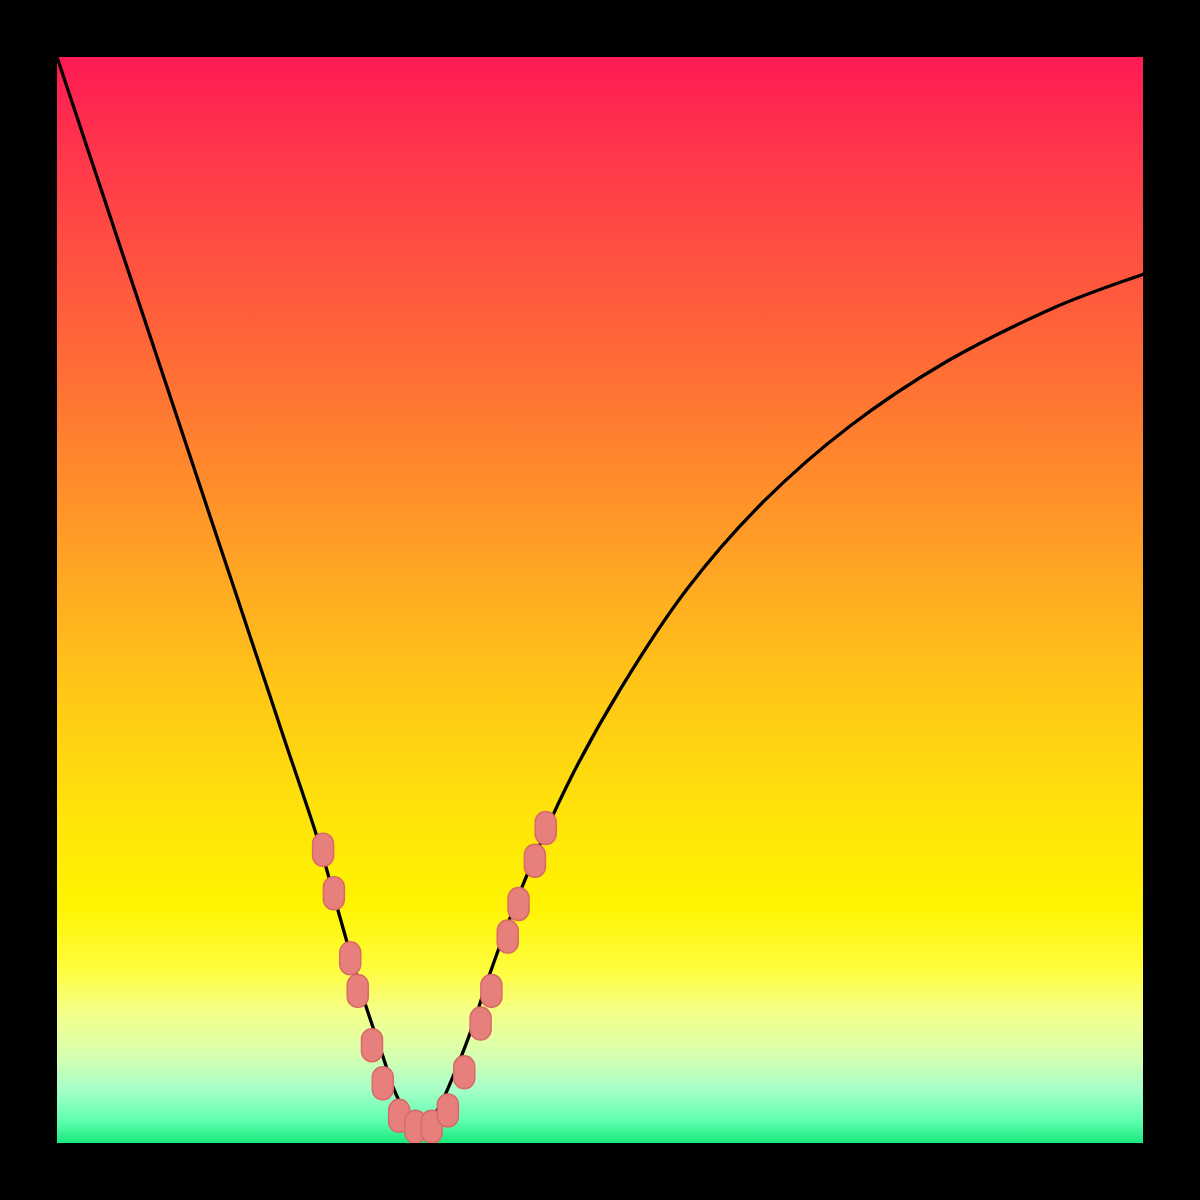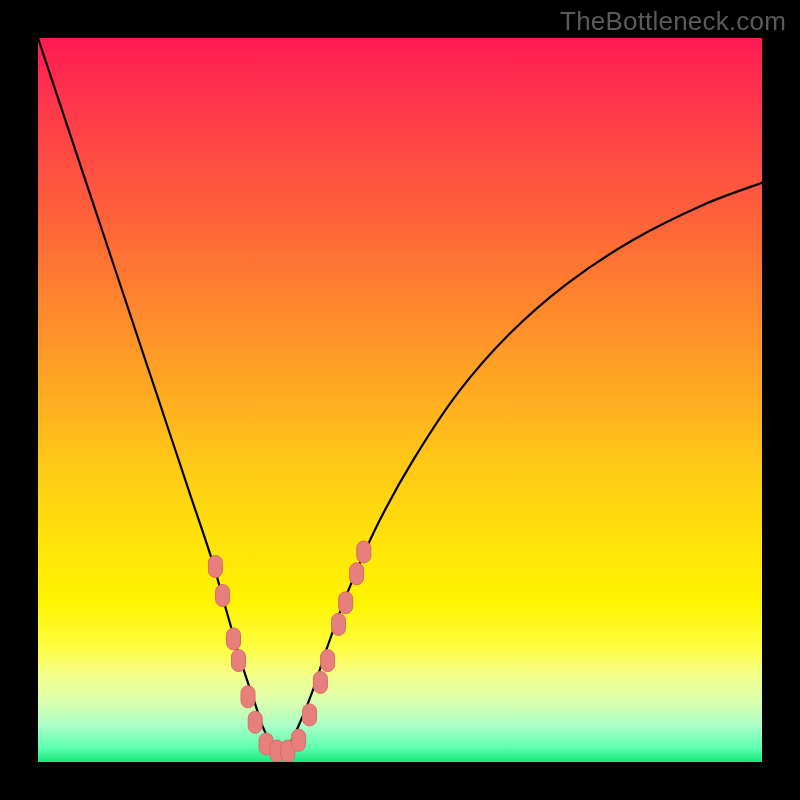--- a/index.html
+++ b/index.html
@@ -57,21 +57,20 @@
     top: 0;
     left: 0;
     width: 724px;
     height: 724px;
   }
 </style>
 </head>
 <body>
 
 <div class="frame">
-  <div class="watermark">TheBottleneck.com</div>
   <div class="plot">
     <svg class="curve" viewBox="0 0 724 724" preserveAspectRatio="none">
       <path id="curve-path" fill="none" stroke-width="2.2" stroke-linecap="round" stroke="#000000" d="M 0.0 0.0 C 3.5 10.4, 14.8 44.3, 21.7 65.2 C 28.7 86.0, 36.5 109.5, 43.4 130.3 C 50.4 151.2, 58.2 174.6, 65.2 195.5 C 72.1 216.3, 79.9 239.8, 86.9 260.6 C 93.8 281.5, 101.6 304.9, 108.6 325.8 C 115.6 346.7, 123.4 370.1, 130.3 391.0 C 137.3 411.8, 145.1 435.3, 152.0 456.1 C 159.0 477.0, 168.0 502.7, 173.8 521.3 C 179.6 539.8, 183.6 555.7, 188.2 572.0 C 192.9 588.2, 198.1 607.6, 202.7 622.6 C 207.4 637.7, 213.7 655.7, 217.2 666.1 C 220.7 676.5, 222.1 682.0, 224.4 687.8 C 226.8 693.6, 229.4 698.8, 231.7 702.3 C 234.0 705.8, 236.6 708.4, 238.9 709.5 C 241.2 710.7, 243.8 710.7, 246.2 709.5 C 248.5 708.4, 251.1 705.8, 253.4 702.3 C 255.7 698.8, 257.2 695.9, 260.6 687.8 C 264.1 679.7, 270.5 664.3, 275.1 651.6 C 279.8 638.9, 283.8 624.4, 289.6 608.2 C 295.4 591.9, 303.2 569.9, 311.3 550.2 C 319.4 530.5, 329.9 505.9, 340.3 485.1 C 350.7 464.2, 363.7 440.8, 376.5 419.9 C 389.2 399.1, 404.9 374.5, 419.9 354.8 C 435.0 335.1, 453.2 314.2, 470.6 296.8 C 488.0 279.5, 508.8 261.2, 528.5 246.2 C 548.2 231.1, 571.7 215.5, 593.7 202.7 C 615.7 190.0, 645.2 175.8, 666.1 166.5 C 686.9 157.3, 714.7 148.3, 724.0 144.8"></path>
       <g id="markers">
           <rect x="170.4" y="517.5" width="14" height="22" rx="7" ry="7" fill="#e77f7d" stroke="#d96a68" stroke-width="1"></rect>
           <rect x="177.6" y="546.5" width="14" height="22" rx="7" ry="7" fill="#e77f7d" stroke="#d96a68" stroke-width="1"></rect>
           <rect x="188.5" y="589.9" width="14" height="22" rx="7" ry="7" fill="#e77f7d" stroke="#d96a68" stroke-width="1"></rect>
           <rect x="193.5" y="611.6" width="14" height="22" rx="7" ry="7" fill="#e77f7d" stroke="#d96a68" stroke-width="1"></rect>
           <rect x="203.0" y="647.8" width="14" height="22" rx="7" ry="7" fill="#e77f7d" stroke="#d96a68" stroke-width="1"></rect>
           <rect x="210.2" y="673.2" width="14" height="22" rx="7" ry="7" fill="#e77f7d" stroke="#d96a68" stroke-width="1"></rect>

